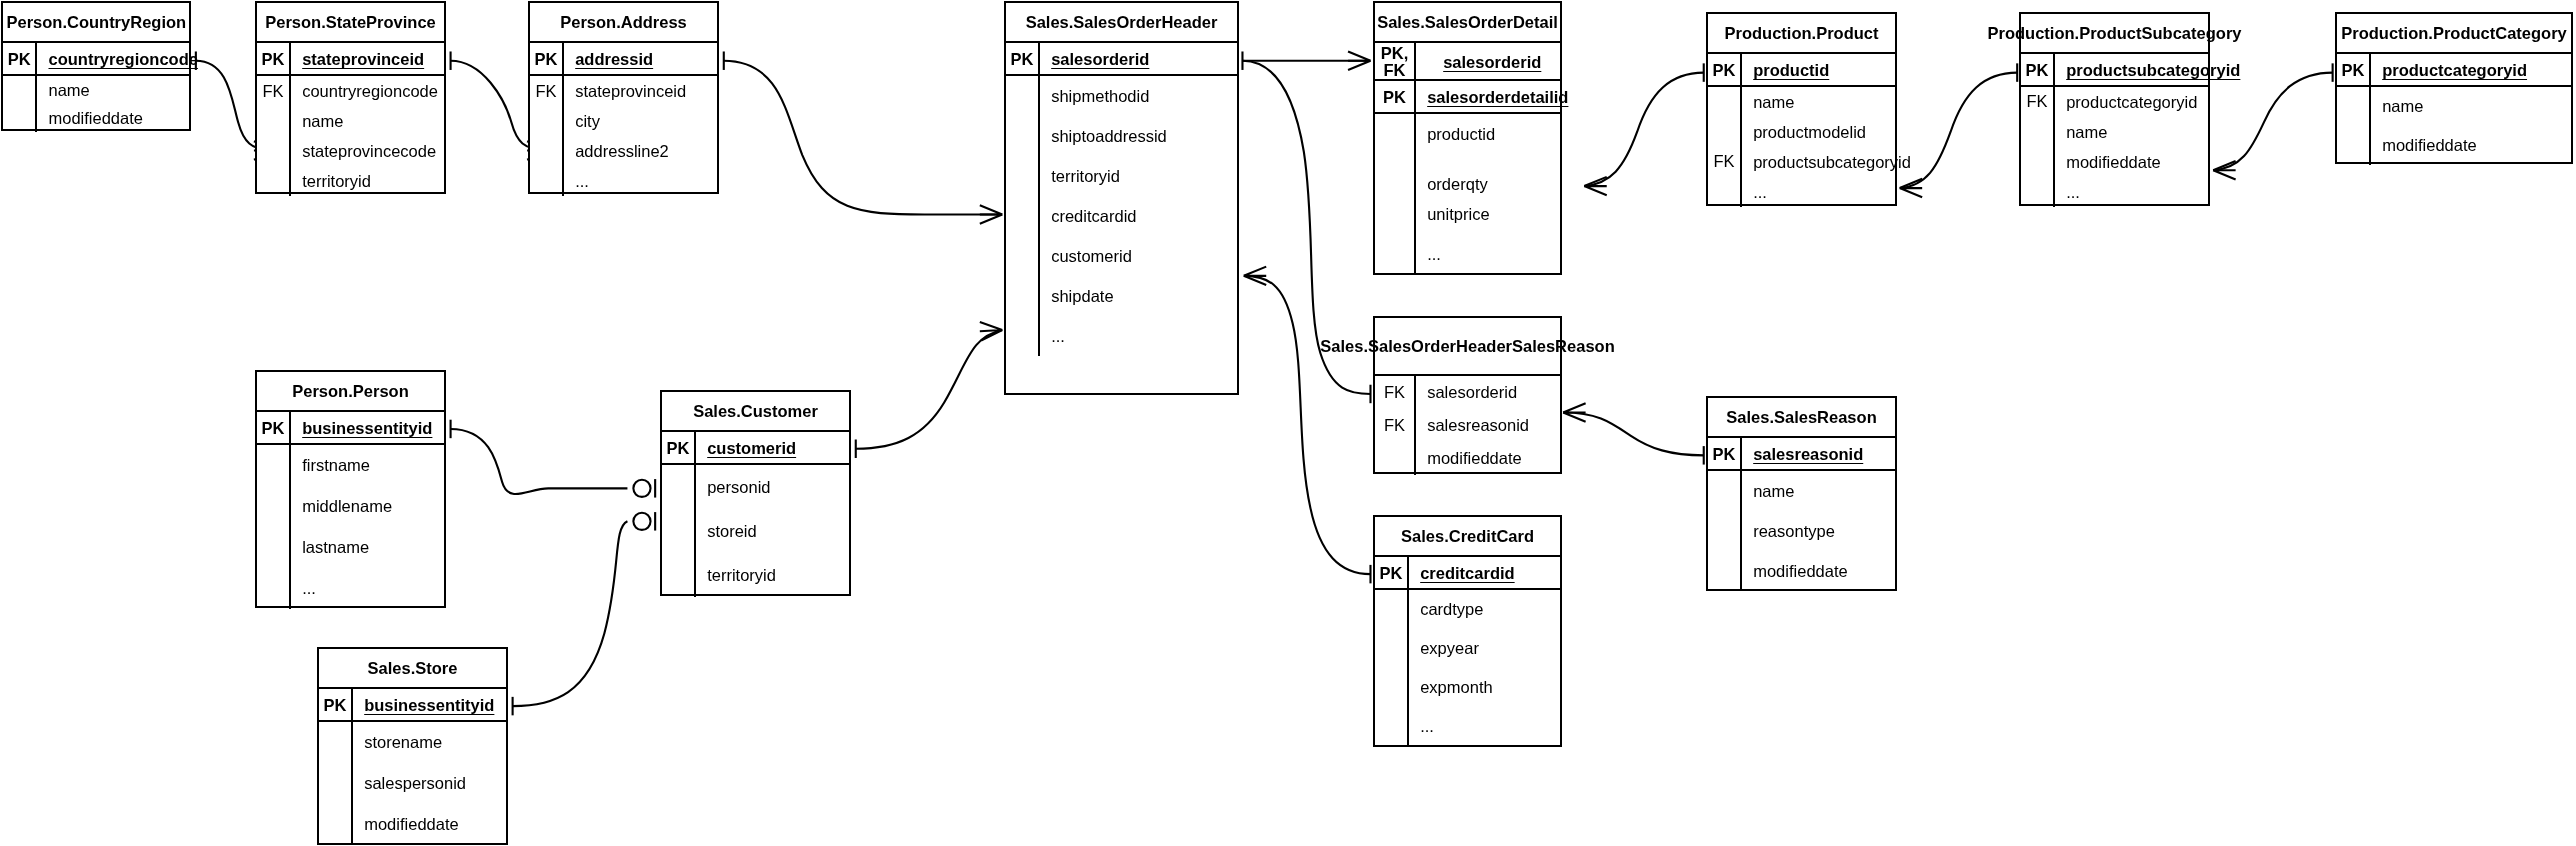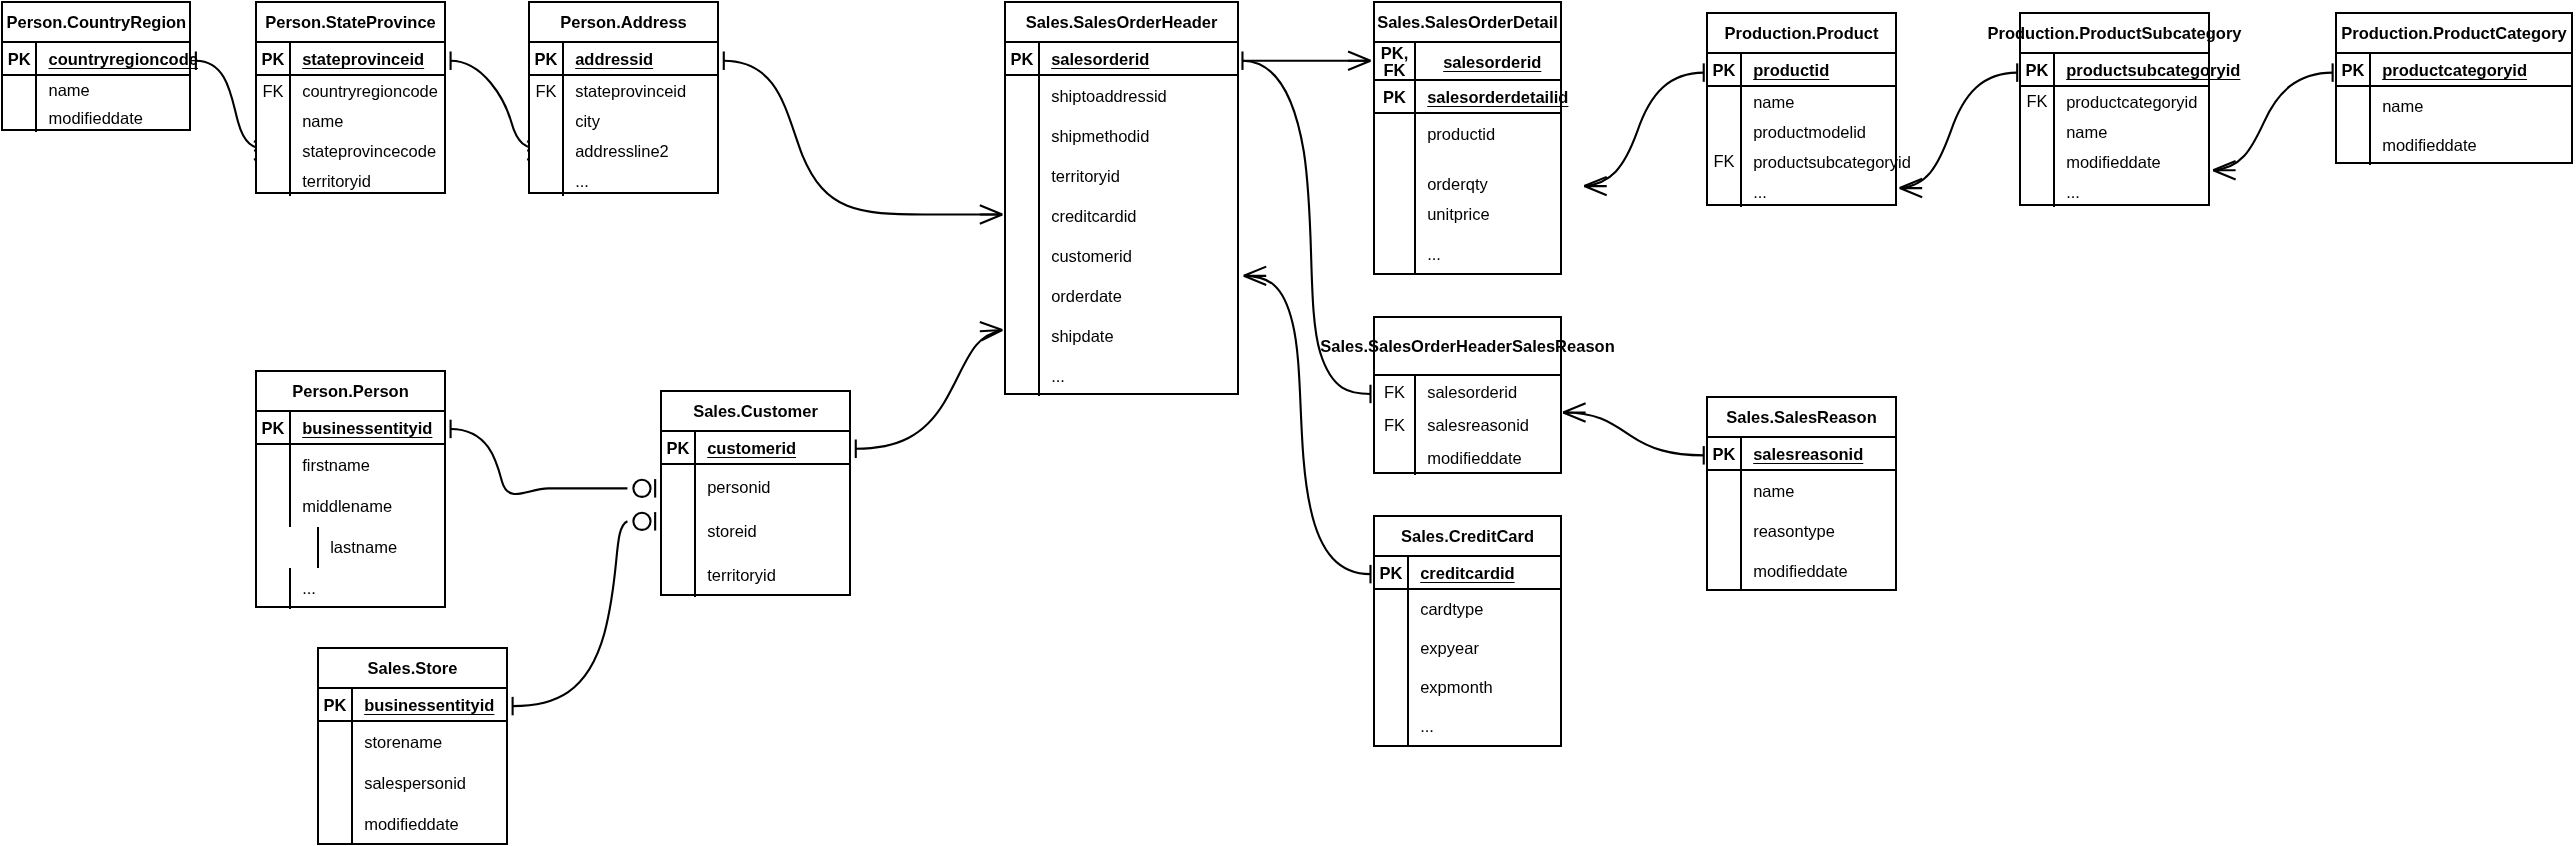--- a/index.html
+++ b/index.html
@@ -224,51 +224,45 @@
               </div>
               <div class="fieldwrap">
                 <span class="field pk">salesorderid</span>
               </div>
             </div>
           </div>
           <div class="grp" style="height: 320px;">
             <div class="row" style="height: 40px;">
               <div class="key" style="flex-basis: 34px; height: 40px;"></div>
               <div class="fieldwrap">
+                <span class="field">shipmethodid</span>
+              </div>
+            </div>
+            <div class="row" style="height: 40px;">
+              <div class="key" style="flex-basis: 34px; height: 40px;"></div>
+              <div class="fieldwrap">
                 <span class="field">shiptoaddressid</span>
               </div>
             </div>
             <div class="row" style="height: 40px;">
               <div class="key" style="flex-basis: 34px; height: 40px;"></div>
               <div class="fieldwrap">
-                <span class="field">shipmethodid</span>
-              </div>
-            </div>
-            <div class="row" style="height: 40px;">
-              <div class="key" style="flex-basis: 34px; height: 40px;"></div>
-              <div class="fieldwrap">
                 <span class="field">territoryid</span>
               </div>
             </div>
             <div class="row" style="height: 40px;">
               <div class="key" style="flex-basis: 34px; height: 40px;"></div>
               <div class="fieldwrap">
                 <span class="field">creditcardid</span>
               </div>
             </div>
             <div class="row" style="height: 40px;">
               <div class="key" style="flex-basis: 34px; height: 40px;"></div>
               <div class="fieldwrap">
                 <span class="field">customerid</span>
-              </div>
-            </div>
-            <div class="row" style="height: 40px;">
-              <div class="key" style="flex-basis: 34px; height: 40px;"></div>
-              <div class="fieldwrap">
-                <span class="field">orderdate</span>
               </div>
             </div>
             <div class="row" style="height: 40px;">
               <div class="key" style="flex-basis: 34px; height: 40px;"></div>
               <div class="fieldwrap">
                 <span class="field">shipdate</span>
               </div>
             </div>
             <div class="row" style="height: 40px;">
               <div class="key" style="flex-basis: 34px; height: 40px;"></div>
@@ -592,21 +586,21 @@
               <div class="fieldwrap">
                 <span class="field">firstname</span>
               </div>
             </div>
             <div class="row" style="height: 41px;">
               <div class="key" style="flex-basis: 34px; height: 41px;"></div>
               <div class="fieldwrap">
                 <span class="field">middlename</span>
               </div>
             </div>
-            <div class="row" style="height: 41px; margin-left: 28px;">
+            <div class="row" style="height: 41px;">
               <div class="key" style="flex-basis: 34px; height: 41px;"></div>
               <div class="fieldwrap">
                 <span class="field">lastname</span>
               </div>
             </div>
             <div class="row" style="height: 41px;">
               <div class="key" style="flex-basis: 34px; height: 41px;"></div>
               <div class="fieldwrap">
                 <span class="field">...</span>
               </div>

